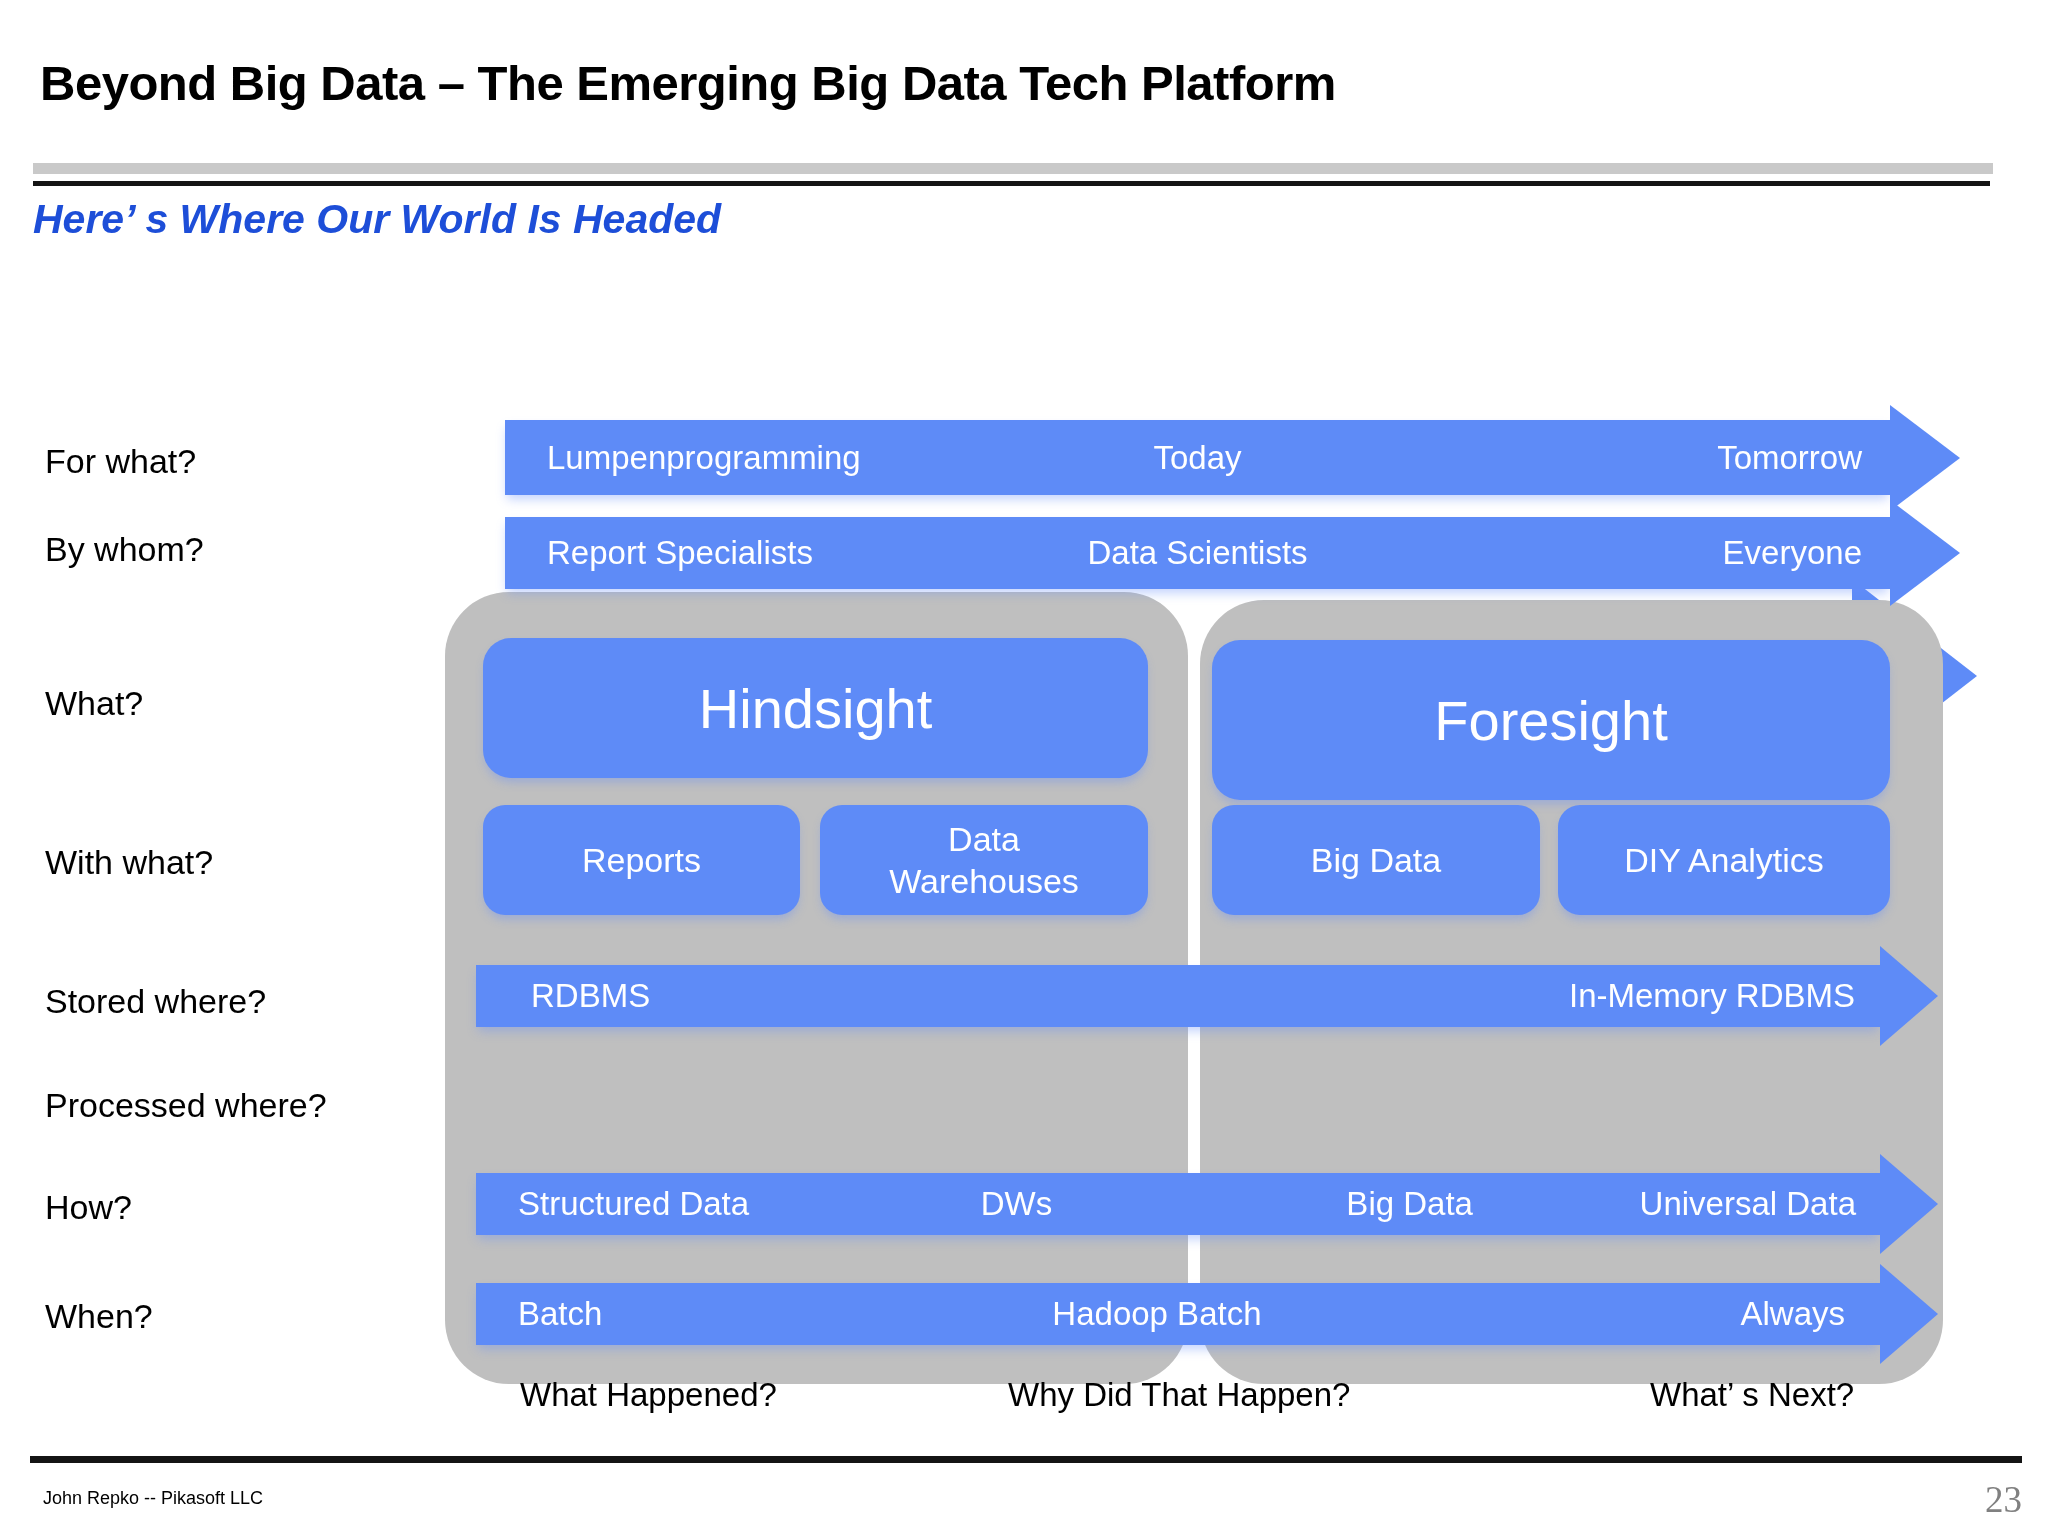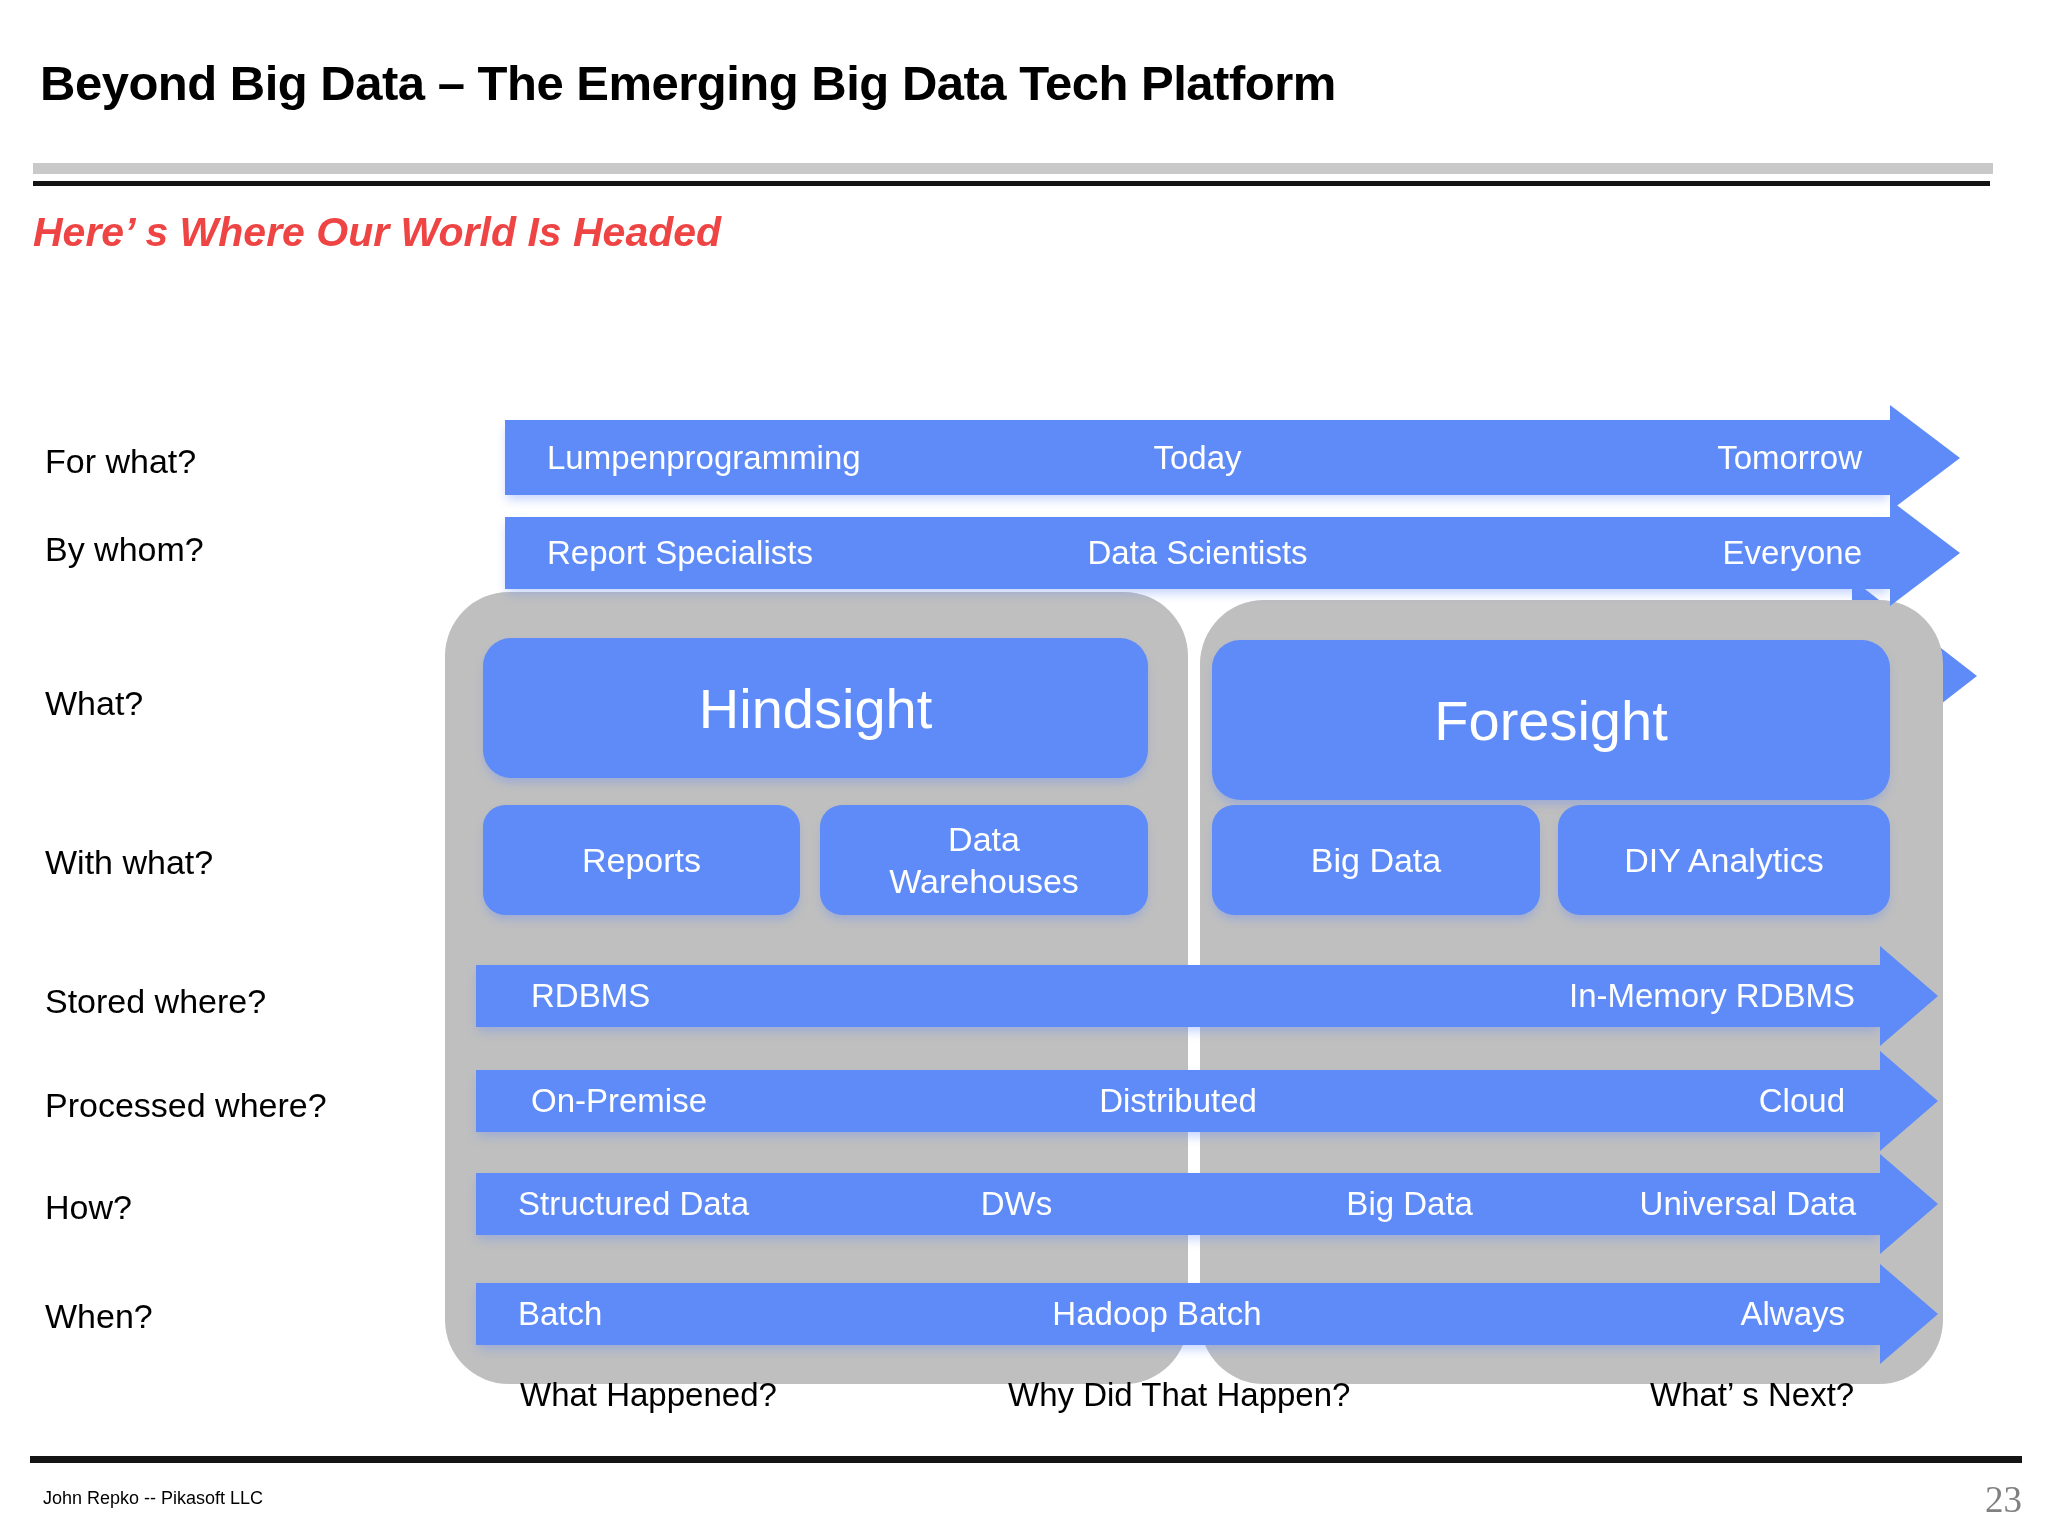--- a/index.html
+++ b/index.html
@@ -8,22 +8,22 @@
     font-family:"Liberation Sans", sans-serif;
     --blue:#5E8BF7; --gray:#BFBFBF; --rule-gray:#C9C9C9; --pagenum:#808080;
   }
   .title{
     position:absolute; left:28px; top:55px; width:1500px;
     font-size:49px; font-weight:bold; color:#000; letter-spacing:-0.5px; white-space:nowrap;margin-left:12px;
   }
   .rule-gray{position:absolute; left:33px; top:163px; width:1960px; height:11px; background:var(--rule-gray);}
   .rule-black{position:absolute; left:33px; top:181px; width:1957px; height:5px; background:#141414;}
   .subtitle{
-    position:absolute; left:33px; top:209px; width:1400px;
-    font-size:41px; font-weight:bold; font-style:italic; color:#ef4444; white-space:nowrap;
+    position:absolute; left:33px; top:196px; width:1400px;
+    font-size:41px; font-weight:bold; font-style:italic; color:#1d4ed8; white-space:nowrap;
   }
   .q{
     position:absolute; left:45px; font-size:34px; color:#000; white-space:nowrap;
   }
   
   .panel{position:absolute; background:var(--gray); border-radius:64px; z-index:1;}
   .panel-left{left:445px; top:592px; width:743px; height:792px;}
   .panel-right{left:1200px; top:600px; width:743px; height:784px;}
   
   .head-what{
@@ -117,26 +117,20 @@
   </div>
   <div class="subbox" style="left:1558px; top:805px; width:332px; height:110px">
     <span class="inner" style="max-width:200px">DIY Analytics</span>
   </div>
 
   <div class="arrow r-mid" style="top:965px">
     <span class="lbl" style="left:55px">RDBMS</span>
     <span class="lbl" style="right:25px">In-Memory RDBMS</span>
     <span class="head"></span>
   </div>
-  <div class="arrow r-mid" style="top:1070px">
-    <span class="lbl" style="left:55px">On-Premise</span>
-    <span class="lbl ctr">Distributed</span>
-    <span class="lbl" style="right:35px">Cloud</span>
-    <span class="head"></span>
-  </div>
   <div class="arrow r-mid" style="top:1173px">
     <span class="lbl" style="left:42px">Structured Data</span>
     <span class="lbl" style="left:38.5%; transform:translate(-50%,-50%)">DWs</span>
     <span class="lbl" style="left:66.5%; transform:translate(-50%,-50%)">Big Data</span>
     <span class="lbl" style="right:24px">Universal Data</span>
     <span class="head"></span>
   </div>
   <div class="arrow r-mid" style="top:1283px">
     <span class="lbl" style="left:42px">Batch</span>
     <span class="lbl" style="left:48.5%; transform:translate(-50%,-50%)">Hadoop Batch</span>

